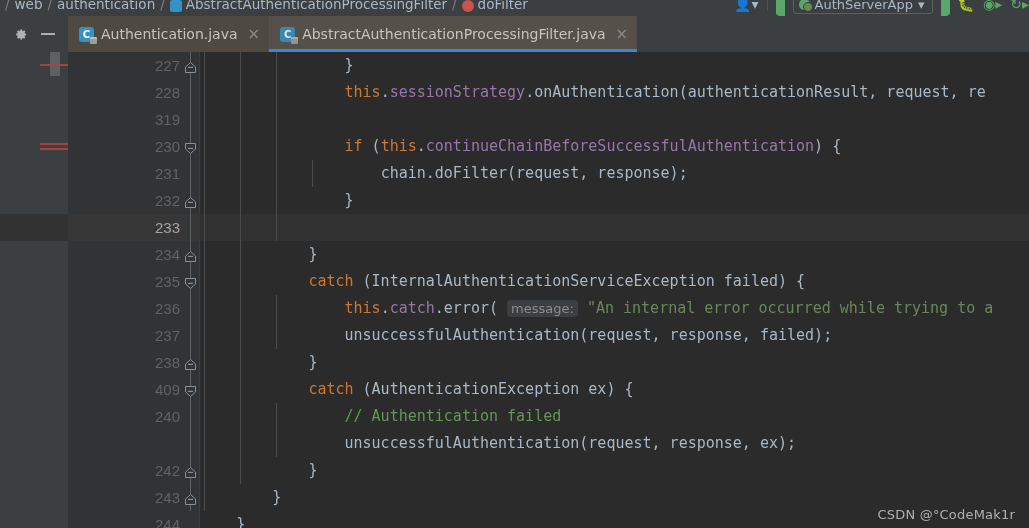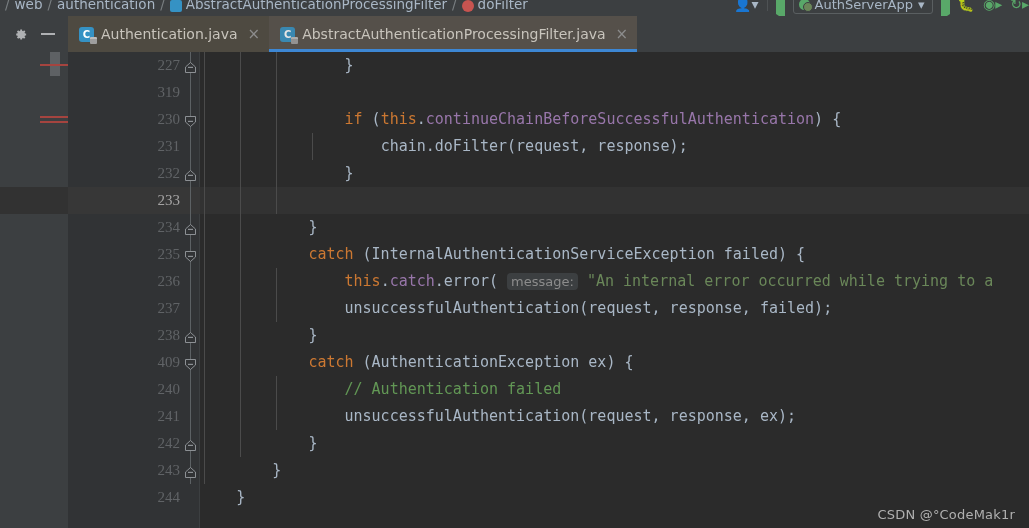--- a/index.html
+++ b/index.html
@@ -96,21 +96,21 @@
   .rows { position:absolute; left:0; top:0; width:1029px; }
   .row { position:relative; height:27px; }
   .row.current .rowbg {
     position:absolute; left:0; top:0; width:1029px; height:27px; background:#323232;
   }
   .row.current .rowbg.g { left:68px; width:132px; background:#373737; }
 
   .lineno {
     position:absolute; left:68px; top:0; width:112px; height:27px;
     text-align:right; line-height:27px;
-    font-family:Liberation Serif, serif; font-size:15px; color:#606366;
+    font-family:Liberation Sans, sans-serif; font-size:15px; color:#606366;
   }
   .row.current .lineno { color:#a4a3a3; }
 
   .fold {
     position:absolute; left:183px; top:0; width:16px; height:27px;
   }
   .fold .vline {
     position:absolute; left:7px; top:0; width:1px; height:27px; background:#5c6164;
   }
   .fold .tagup, .fold .tagdn {
@@ -227,20 +227,30 @@
                 <path d="M6.5 1.5 L11.5 6 V11.5 H1.5 V6 Z" fill="#313335" stroke="#8c9094" stroke-width="1"></path>
                 <rect x="4" y="5.8" width="5" height="1.2" fill="#8c9094"></rect>
               </svg></div>
           </div>
           <div class="guide" style="left: 204px;"></div>
           <div class="guide" style="left: 240px;"></div>
           <div class="guide" style="left: 276px;"></div>
           <div class="code"><span>                </span><span class="punc">}</span></div>
         </div>
         <div class="row">
+          <div class="lineno">228</div>
+          <div class="fold">
+            <div class="vline"></div>
+          </div>
+          <div class="guide" style="left: 204px;"></div>
+          <div class="guide" style="left: 240px;"></div>
+          <div class="guide" style="left: 276px;"></div>
+          <div class="code"><span>                </span><span class="kw">this</span><span class="punc">.</span><span class="fld">sessionStrategy</span><span class="ident">.onAuthentication(authenticationResult, request, re</span></div>
+        </div>
+        <div class="row">
           <div class="lineno">319</div>
           <div class="fold">
             <div class="vline"></div>
           </div>
           <div class="guide" style="left: 204px;"></div>
           <div class="guide" style="left: 240px;"></div>
           <div class="guide" style="left: 276px;"></div>
           <div class="code"><span>                </span></div>
         </div>
         <div class="row">
@@ -371,21 +381,20 @@
           <div class="lineno">240</div>
           <div class="fold">
             <div class="vline"></div>
           </div>
           <div class="guide" style="left: 204px;"></div>
           <div class="guide" style="left: 240px;"></div>
           <div class="guide" style="left: 276px;"></div>
           <div class="code"><span>                </span><span class="cmt">// Authentication failed</span></div>
         </div>
         <div class="row">
-          <div class="lineno">241</div>
           <div class="fold">
             <div class="vline"></div>
           </div>
           <div class="guide" style="left: 204px;"></div>
           <div class="guide" style="left: 240px;"></div>
           <div class="guide" style="left: 276px;"></div>
           <div class="code"><span>                </span><span class="ident">unsuccessfulAuthentication(request, response, ex);</span></div>
         </div>
         <div class="row">
           <div class="lineno">242</div>

